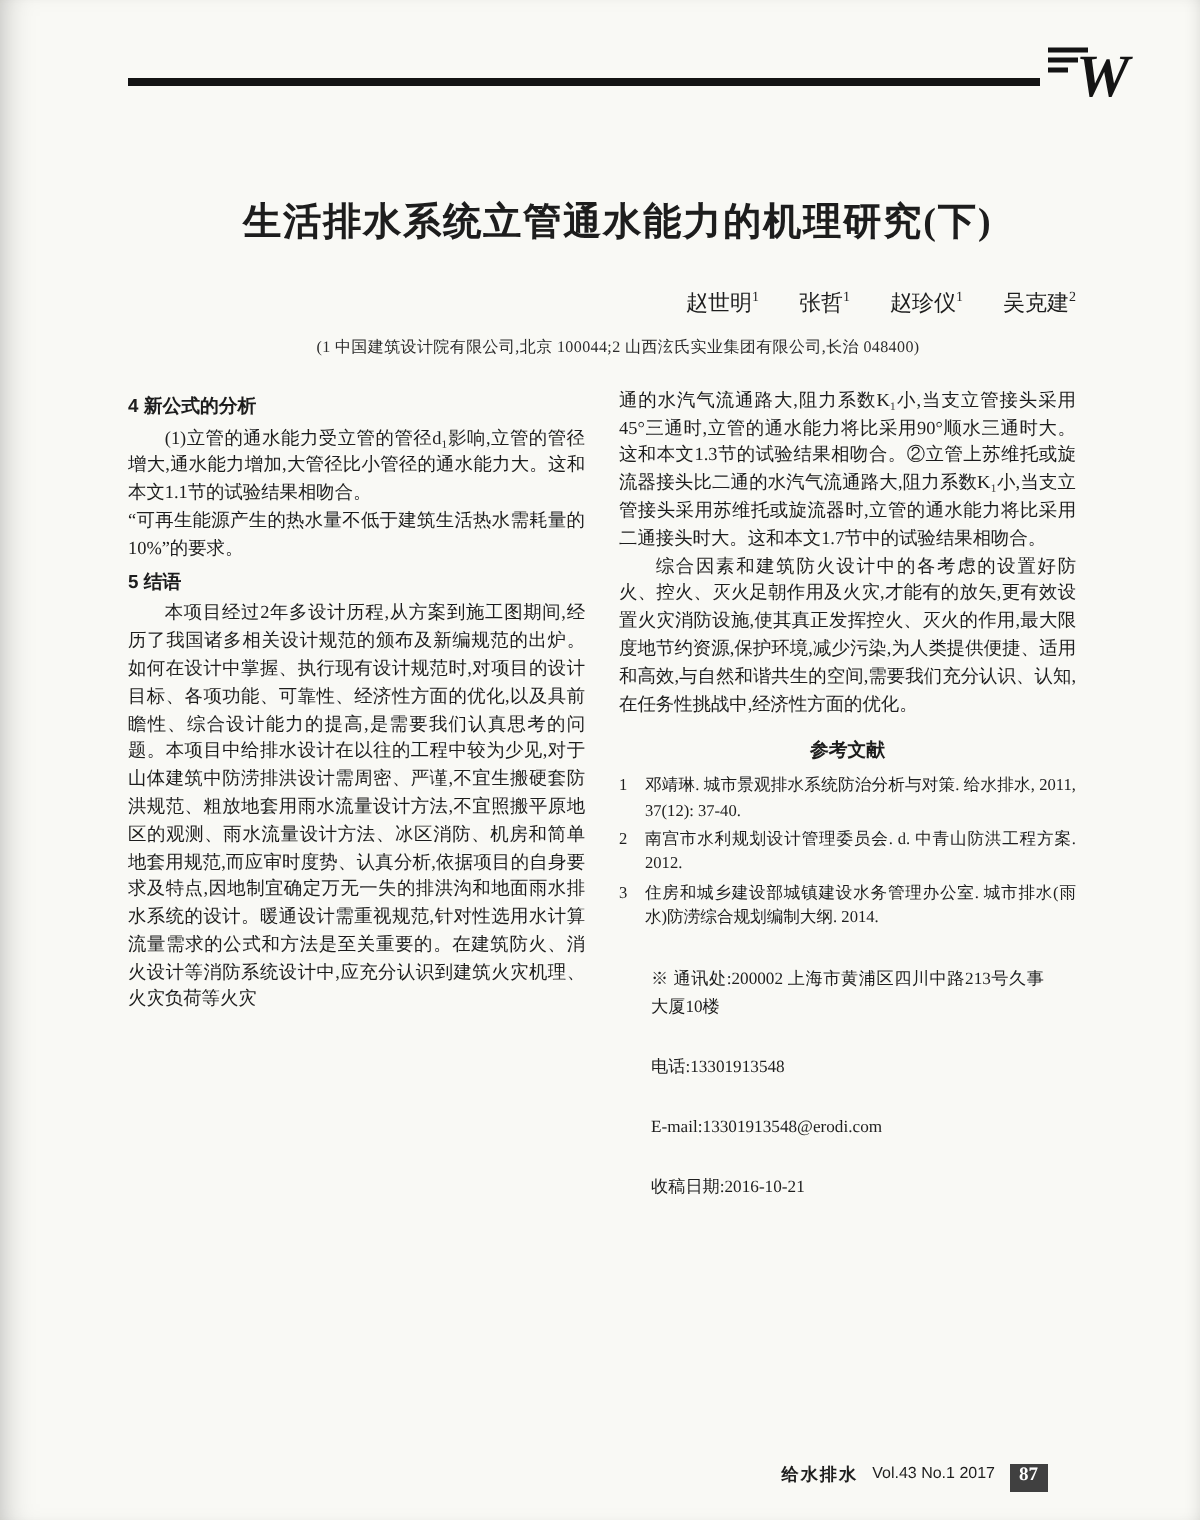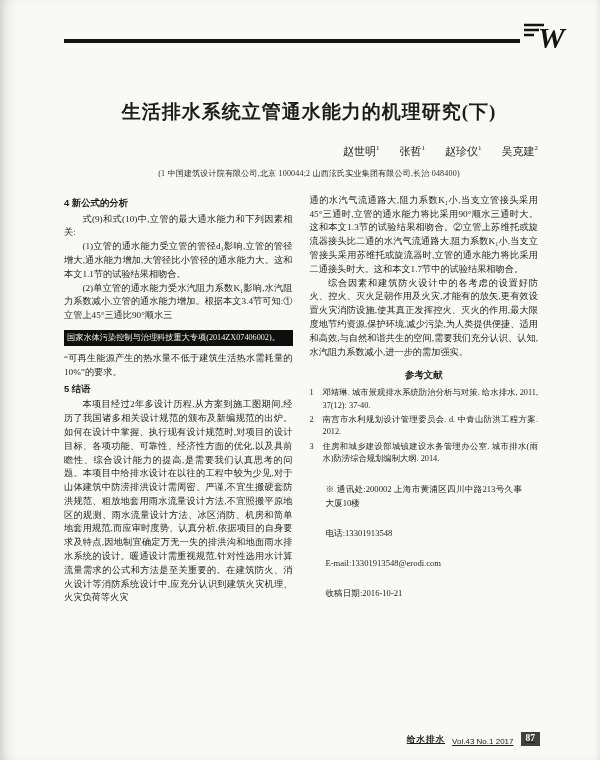--- a/index.html
+++ b/index.html
@@ -46,22 +46,22 @@
   .ref-heading {
     font-family:"Liberation Sans","DejaVu Sans",sans-serif;
     font-weight:bold; font-size:9.4px; margin:9px 0 5px; text-align:center;
   }
   .ref { display:flex; gap:5px; font-size:8.3px; line-height:12.4px; margin-bottom:2px; text-align:justify; }
   .ref-num { flex:0 0 8px; }
   .ref-text { flex:1; }
   .contact { margin-top:13px; font-size:8.6px; line-height:14px; }
   .contact p { margin:16px; }
   .footer {
-    position:absolute; bottom:14px; right:60px;
-    display:flex; align-items:flex-end; gap:7px; font-size:8.6px;text-decoration:underline;
+    position:absolute; bottom:14px; right:76px;
+    display:flex; align-items:flex-start; gap:7px; font-size:8.6px;
   }
   .footer-journal { font-weight:bold; letter-spacing:1px; }
   .footer-vol { font-family:"Liberation Sans","DejaVu Sans",sans-serif; font-size:8px; }
   .footer-page {
     background:#404040; color:#ffffff; font-weight:bold;
     font-size:9.5px; padding:1px 5px 2px; line-height:11px;
   }
 </style>
 </head>
 <body>
@@ -87,32 +87,29 @@
       <span><span>吴克建</span><sup>2</sup></span>
     </div>
 
     <div class="affiliation">(1 中国建筑设计院有限公司,北京 100044;2 山西泫氏实业集团有限公司,长治 048400)</div>
   </div>
 
   <div class="columns">
 
     <div class="col">
       <div class="h4">4 新公式的分析</div>
-      <p class="indent">式(9)和式(10)中,立管的最大通水能力和下列因素相关:</p>
       <p class="indent">(1)立管的通水能力受立管的管径d₁影响,立管的管径增大,通水能力增加,大管径比小管径的通水能力大。这和本文1.1节的试验结果相吻合。</p>
-      <p class="indent">(2)单立管的通水能力受水汽阻力系数K₁影响,水汽阻力系数减小,立管的通水能力增加。根据本文3.4节可知:①立管上45°三通比90°顺水三</p>
-      <div class="footnote-box">国家水体污染控制与治理科技重大专项(2014ZX07406002)。</div>
       <p>“可再生能源产生的热水量不低于建筑生活热水需耗量的10%”的要求。</p>
       <div class="h5">5 结语</div>
       <p class="indent">本项目经过2年多设计历程,从方案到施工图期间,经历了我国诸多相关设计规范的颁布及新编规范的出炉。如何在设计中掌握、执行现有设计规范时,对项目的设计目标、各项功能、可靠性、经济性方面的优化,以及具前瞻性、综合设计能力的提高,是需要我们认真思考的问题。本项目中给排水设计在以往的工程中较为少见,对于山体建筑中防涝排洪设计需周密、严谨,不宜生搬硬套防洪规范、粗放地套用雨水流量设计方法,不宜照搬平原地区的观测、雨水流量设计方法、冰区消防、机房和简单地套用规范,而应审时度势、认真分析,依据项目的自身要求及特点,因地制宜确定万无一失的排洪沟和地面雨水排水系统的设计。暖通设计需重视规范,针对性选用水计算流量需求的公式和方法是至关重要的。在建筑防火、消火设计等消防系统设计中,应充分认识到建筑火灾机理、火灾负荷等火灾</p>
     </div>
 
     <div class="col">
       <p>通的水汽气流通路大,阻力系数K₁小,当支立管接头采用45°三通时,立管的通水能力将比采用90°顺水三通时大。这和本文1.3节的试验结果相吻合。②立管上苏维托或旋流器接头比二通的水汽气流通路大,阻力系数K₁小,当支立管接头采用苏维托或旋流器时,立管的通水能力将比采用二通接头时大。这和本文1.7节中的试验结果相吻合。</p>
-      <p class="indent">综合因素和建筑防火设计中的各考虑的设置好防火、控火、灭火足朝作用及火灾,才能有的放矢,更有效设置火灾消防设施,使其真正发挥控火、灭火的作用,最大限度地节约资源,保护环境,减少污染,为人类提供便捷、适用和高效,与自然和谐共生的空间,需要我们充分认识、认知,水汽阻力系数减小,进一步的需加强实。</p>
+      <p class="indent">综合因素和建筑防火设计中的各考虑的设置好防火、控火、灭火足朝作用及火灾,才能有的放矢,更有效设置火灾消防设施,使其真正发挥控火、灭火的作用,最大限度地节约资源,保护环境,减少污染,为人类提供便捷、适用和高效,与自然和谐共生的空间,需要我们充分认识、认知,在任务性挑战中,经济性方面的优化。</p>
 
       <div class="ref-heading">参考文献</div>
 
       <div class="ref">
         <span class="ref-num">1</span>
         <span class="ref-text">邓靖琳. 城市景观排水系统防治分析与对策. 给水排水, 2011, 37(12): 37-40.</span>
       </div>
       <div class="ref">
         <span class="ref-num">2</span>
         <span class="ref-text">南宫市水利规划设计管理委员会. d. 中青山防洪工程方案. 2012.</span>

